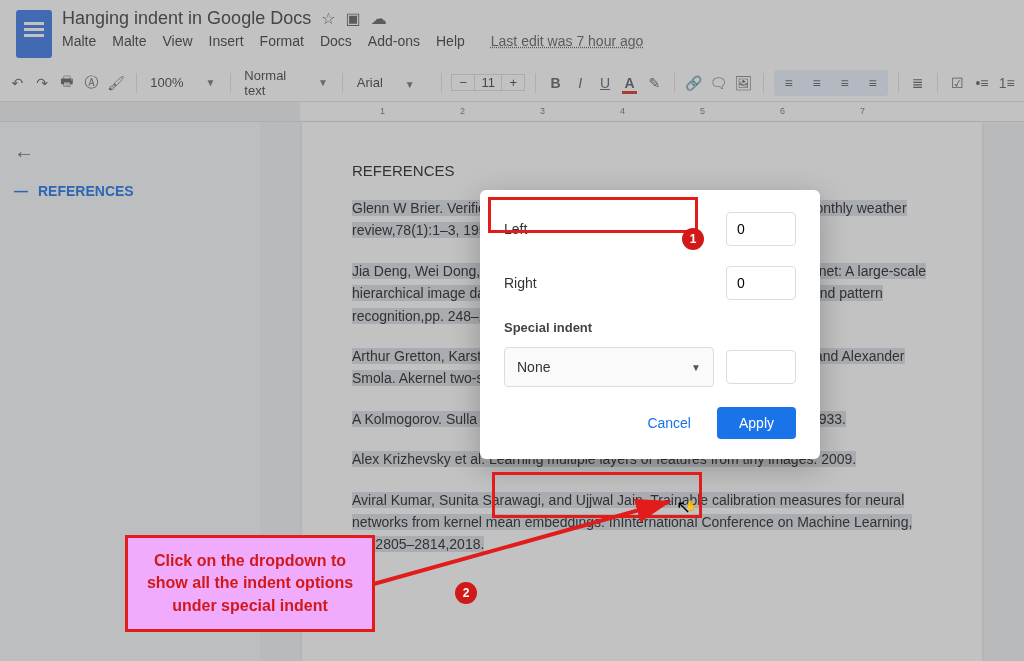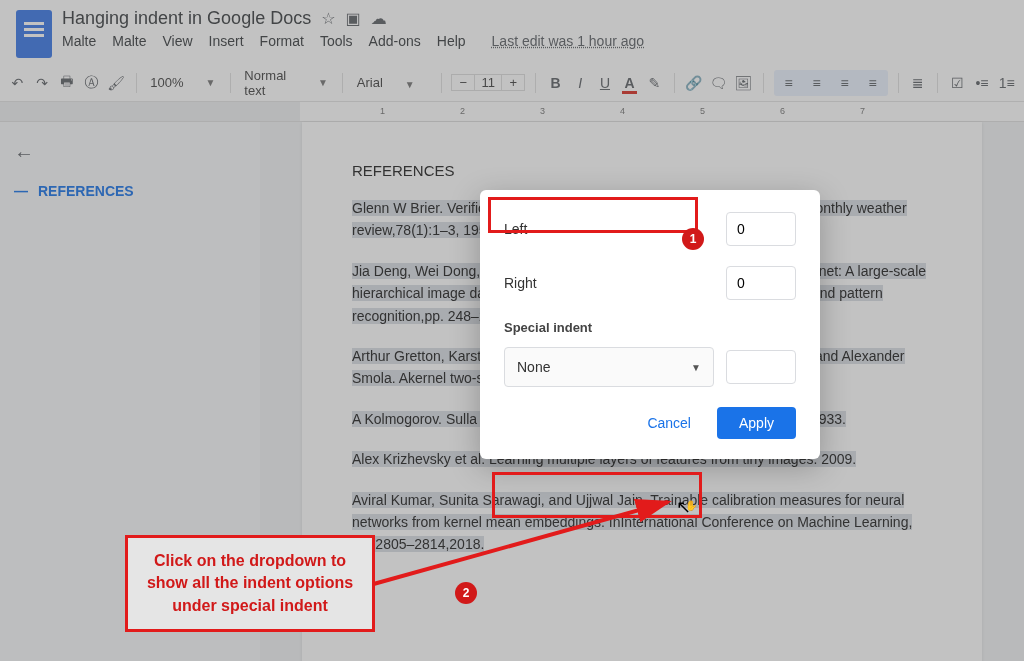--- a/index.html
+++ b/index.html
@@ -64,21 +64,21 @@
   .combo-row { display:flex; gap:12px; align-items:center; margin-bottom: 20px;}
   .combobox { flex:1; height:40px; border:1px solid #dadce0; border-radius:4px; display:flex; align-items:center; justify-content:space-between; padding:0 12px; font-size:14px; color:#333; background:#fafafa;text-align:center;}
   .combobox .arrow{ font-size:10px; color:#555;}
   .dlg-actions { display:flex; justify-content:flex-end; gap:12px; }
   .btn-cancel { color:#1a73e8; background:transparent; border:none; padding:8px 14px; font-size:14px;}
   .btn-apply { color:#fff; background:#1a73e8; border:none; padding:8px 22px; font-size:14px; border-radius:4px;}
 
   
   .red-box { position:absolute; border:3px solid #e21b1b; z-index:12; }
   .badge { position:absolute; z-index:13; width:22px; height:22px; border-radius:50%; background:#d11919; color:#fff; font-size:12px; font-weight:bold; display:flex; align-items:center; justify-content:center;}
-  .callout { position:absolute; z-index:13; background:#e5e5e5; border:3px solid #e21b1b; color:#d11919; font-weight:bold; font-size:16px; text-align:center; padding:12px 16px; width:250px; line-height:1.4;}
+  .callout { position:absolute; z-index:13; background:#f0abfc; border:3px solid #e21b1b; color:#d11919; font-weight:bold; font-size:16px; text-align:center; padding:12px 16px; width:250px; line-height:1.4;}
   .cursor { position:absolute; z-index:14; font-size:18px; transform: translate(-4px,-2px);}
   
   svg.arrow { position:absolute; z-index:12; pointer-events:none; }
 </style>
 </head>
 <body>
 
 <div class="titlebar">
   <div class="docs-icon"></div>
   <div class="title-stack">
@@ -89,24 +89,24 @@
         <span>▣</span>
         <span>☁</span>
       </div>
     </div>
     <div class="menus">
       <span>Malte</span>
       <span>Malte</span>
       <span>View</span>
       <span>Insert</span>
       <span>Format</span>
-      <span>Tools</span>
+      <span>Docs</span>
       <span>Add-ons</span>
       <span>Help</span>
-      <span class="last-edit">Last edit was 1 hour ago</span>
+      <span class="last-edit">Last edit was 7 hour ago</span>
     </div>
   </div>
 </div>
 
 <div class="toolbar">
   <div class="tb-btn">↶</div>
   <div class="tb-btn">↷</div>
   <div class="tb-btn">🖶</div>
   <div class="tb-btn">Ⓐ</div>
   <div class="tb-btn">🖌</div>

